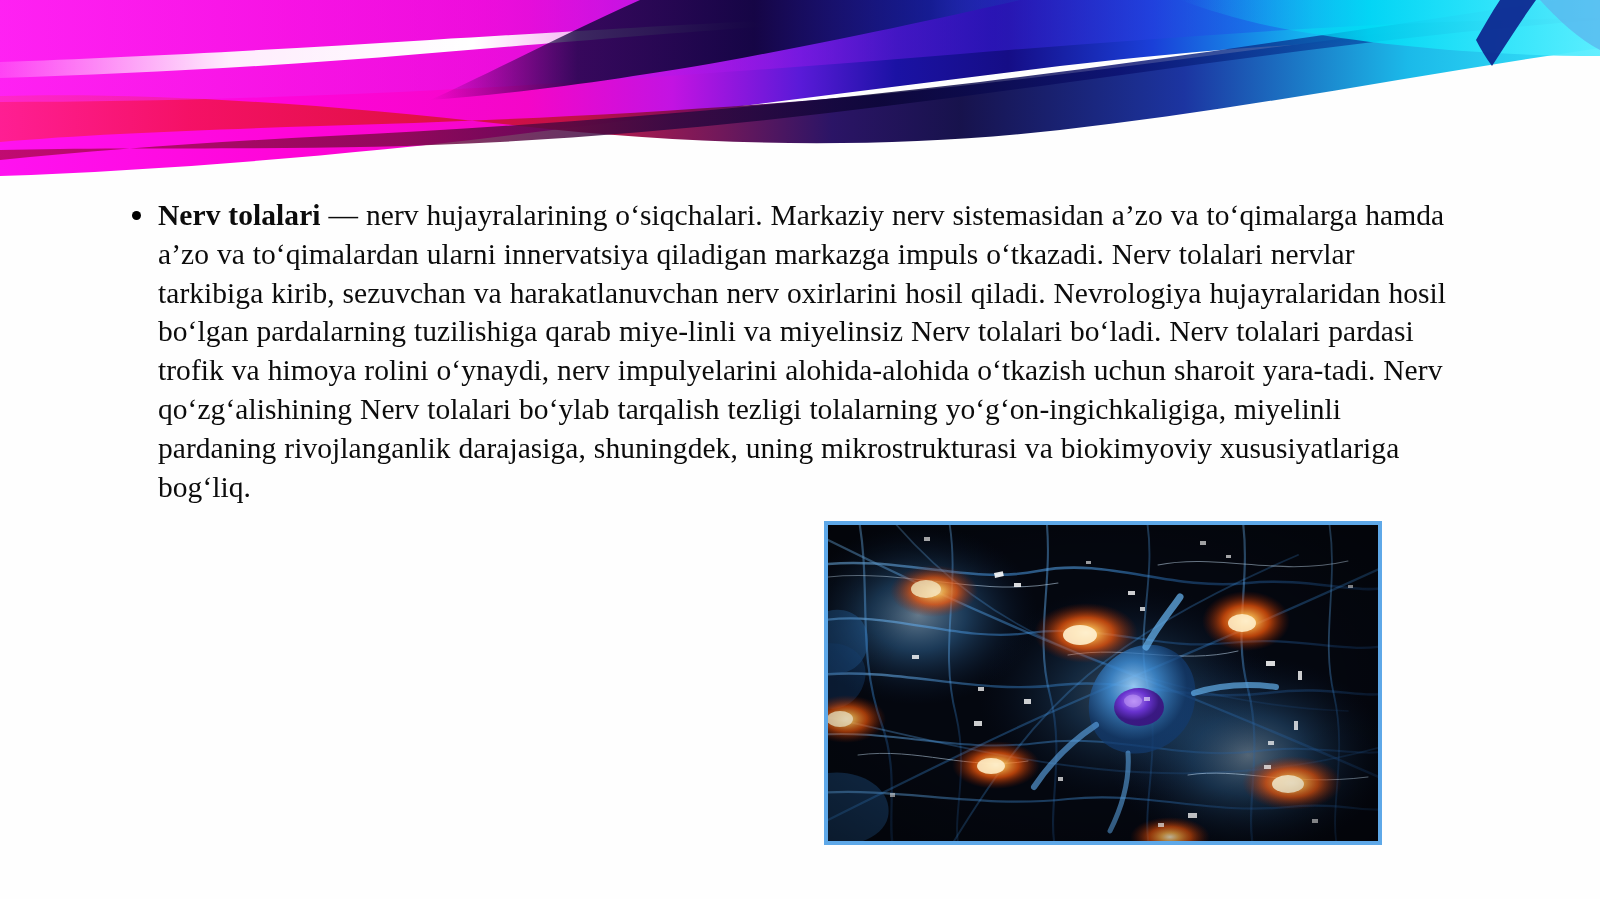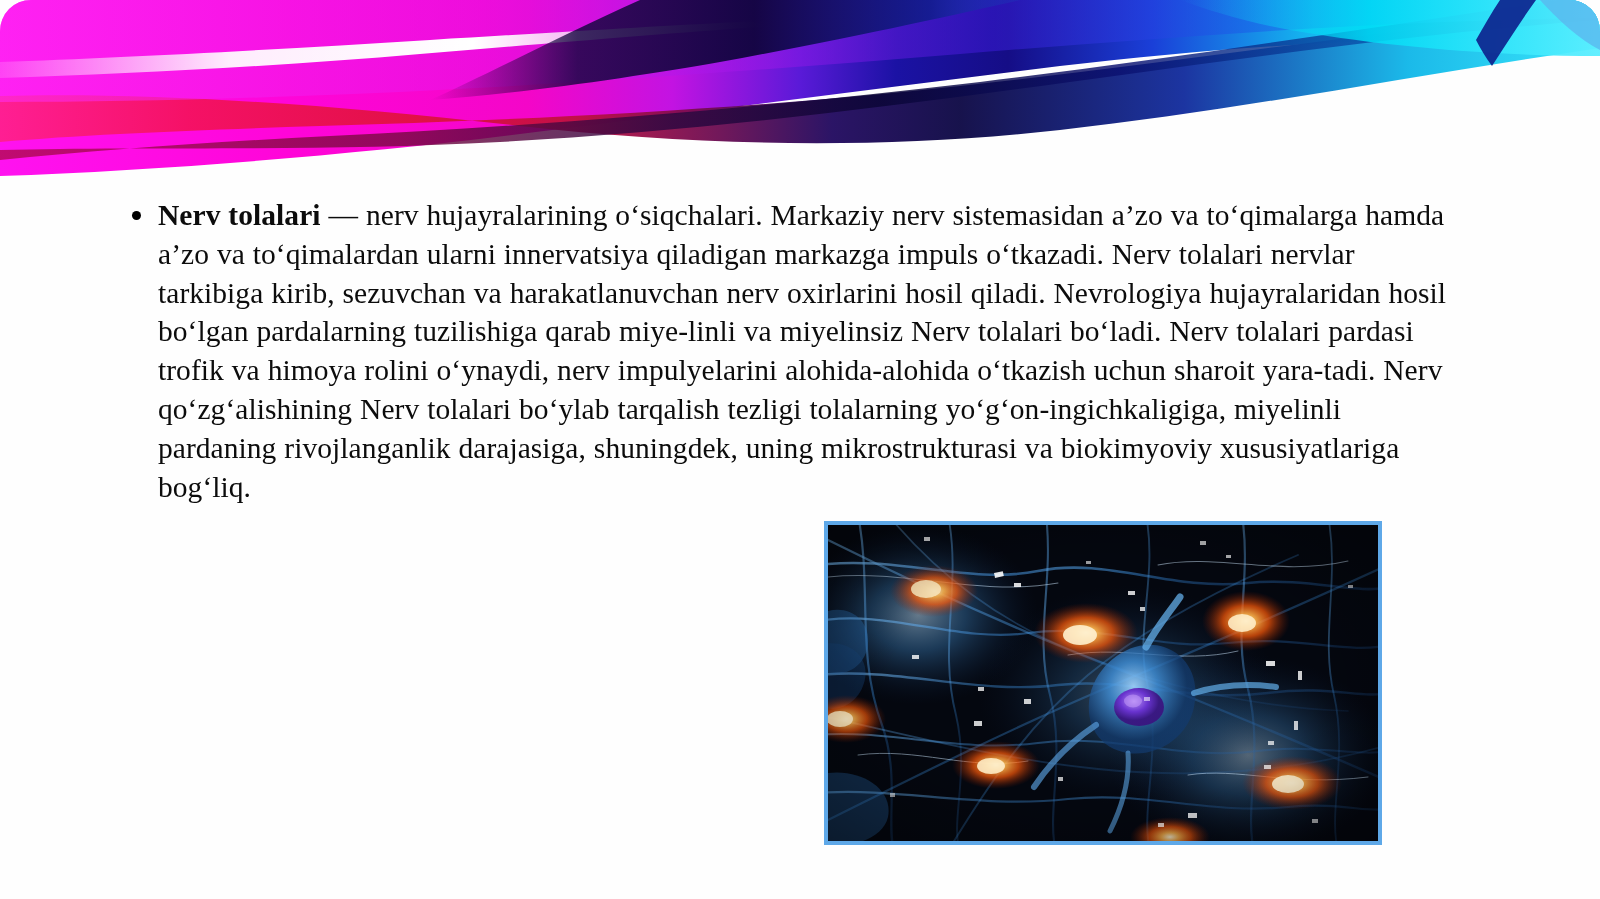--- a/index.html
+++ b/index.html
@@ -15,21 +15,20 @@
     position: relative;
   }
 
   .slide {
     position: absolute;
     inset: 0;
     width: 1600px;
     height: 899px;
     background: #fefefe;
     overflow: hidden;
-    border-radius: 31px;
   }
 
   
   .wave-band {
     position: absolute;
     top: 0;
     left: 0;
     width: 1600px;
     height: 200px;
     overflow: hidden;

